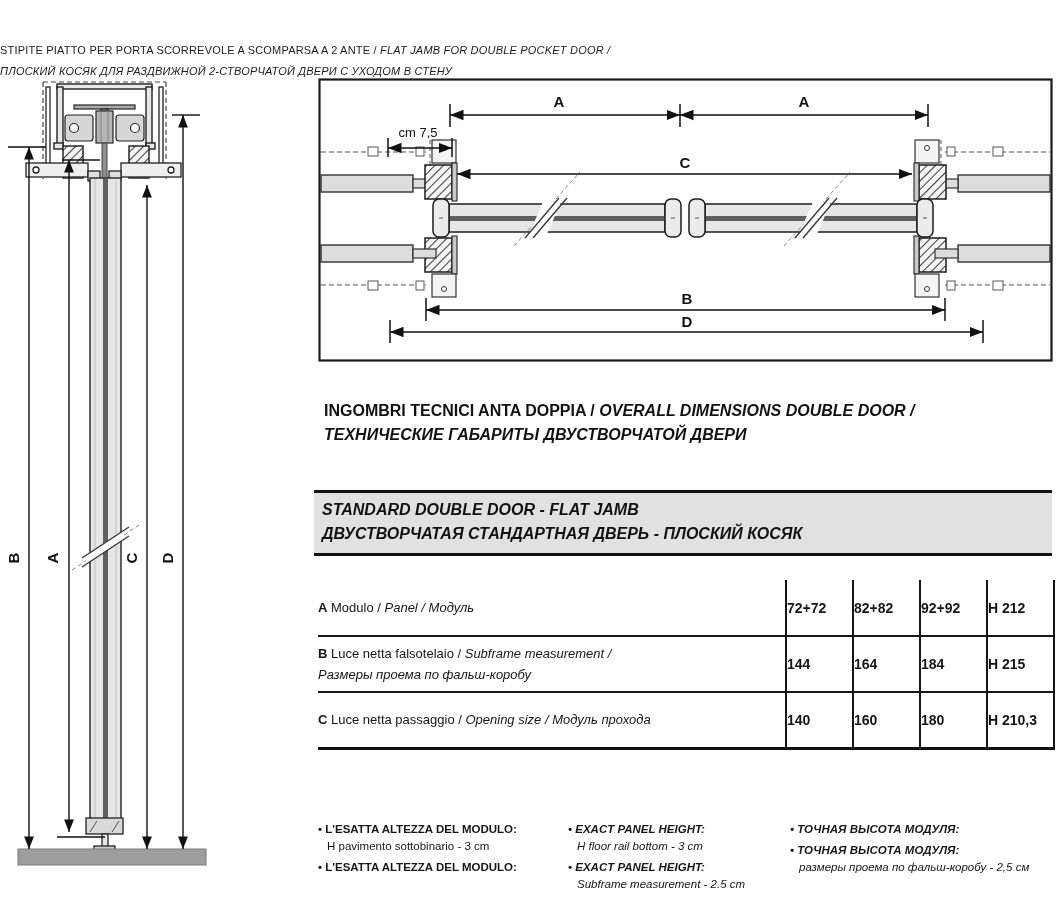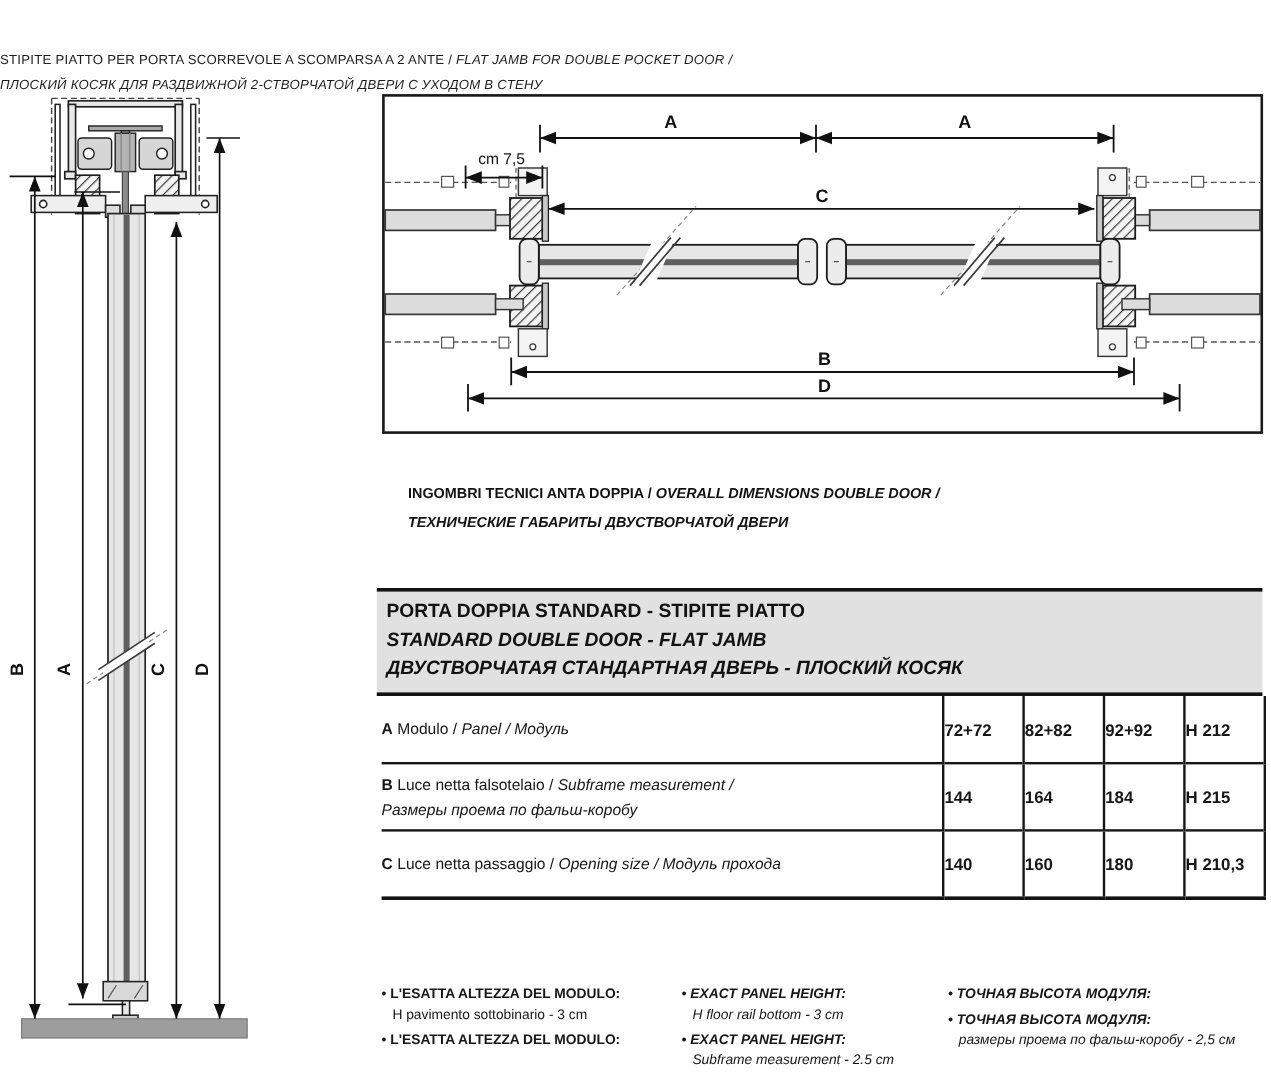--- a/index.html
+++ b/index.html
@@ -4,21 +4,21 @@
 <style>
   html,body{margin:0;padding:0;background:#fff;overflow:hidden;}
   .page{position:relative;width:1059px;height:901px;background:#ffffff;
         font-family:"Liberation Sans","DejaVu Sans",sans-serif;color:#161616;}
   .it{font-style:normal;}
   .em{font-style:italic;}
 
   .page-header{position:absolute;left:0;top:6px;font-size:11px;line-height:21px;
                letter-spacing:.2px;color:#1c1c1c;margin-top:34px;}
 
-  .section-heading{position:absolute;left:340px;top:399px;font-size:12px;font-weight:bold;
+  .section-heading{position:absolute;left:324px;top:399px;font-size:16px;font-weight:bold;
                    line-height:24px;color:#121212;}
 
   .banner{position:absolute;left:314px;top:490px;width:730px;background:#e1e1e1;
           border-top:3px solid #131313;border-bottom:3px solid #131313;
           padding:5px 0 7px 8px;font-size:16px;font-weight:bold;line-height:24px;color:#121212;}
 
   table.spec{position:absolute;left:318px;top:580px;width:726px;border-collapse:collapse;
              table-layout:fixed;}
   table.spec td{padding:0;}
   td.desc{width:467px;font-size:13px;line-height:21px;padding-left:2px;}
@@ -266,21 +266,20 @@
       <text class="dimlab" x="369" y="249">D</text>
     </g>
   </svg>
 
   <div class="section-heading">
     <div><span class="it">INGOMBRI TECNICI ANTA DOPPIA / </span><span class="em">OVERALL DIMENSIONS DOUBLE DOOR /</span></div>
     <div class="em">ТЕХНИЧЕСКИЕ ГАБАРИТЫ ДВУСТВОРЧАТОЙ ДВЕРИ</div>
   </div>
 
   <div class="banner">
-    <div class="it">PORTA DOPPIA STANDARD - STIPITE PIATTO</div>
     <div class="em">STANDARD DOUBLE DOOR - FLAT JAMB</div>
     <div class="em">ДВУСТВОРЧАТАЯ СТАНДАРТНАЯ ДВЕРЬ - ПЛОСКИЙ КОСЯК</div>
   </div>
 
   <table class="spec">
     <tbody>
       <tr class="row">
         <td class="desc">
           <div class="dline"><span class="letter">A</span> <span>Modulo / </span><span class="em">Panel / Модуль</span></div>
 

